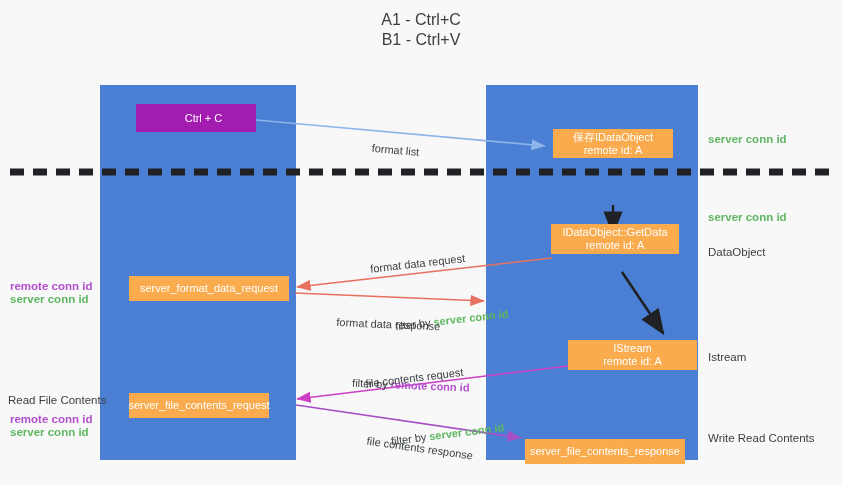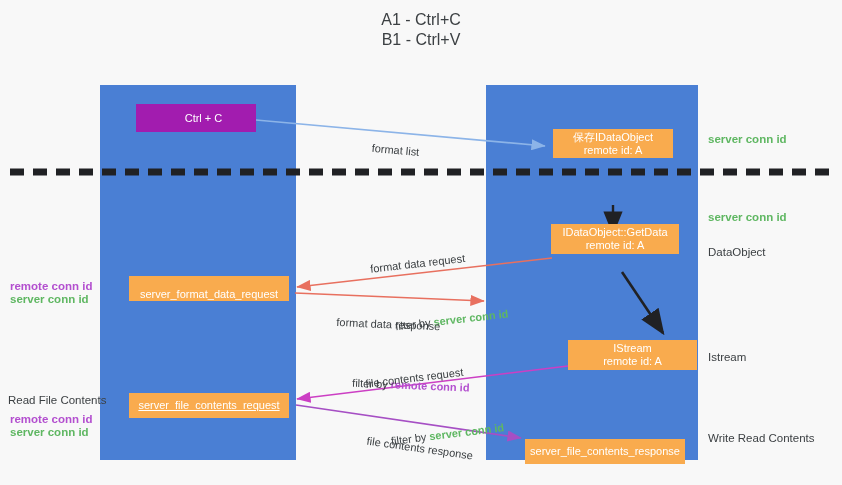--- a/index.html
+++ b/index.html
@@ -159,31 +159,31 @@
     <div>保存IDataObject</div>
     <div>remote id: A</div>
   </div>
 
 
   <div class="abs box orange" style="left:551px; top:224px; width:128px; height:30px;">
     <div>IDataObject::GetData</div>
     <div>remote id: A</div>
   </div>
 
-  <div class="abs box orange" style="left:129px; top:276px; width:160px; height:25px;justify-content:flex-end;">
+  <div class="abs box orange" style="left:129px; top:276px; width:160px; height:25px;">
     <div>server_format_data_request</div>
   </div>
 
 
   <div class="abs box orange" style="left:568px; top:340px; width:129px; height:30px;">
     <div>IStream</div>
     <div>remote id: A</div>
   </div>
 
-  <div class="abs box orange" style="left:129px; top:393px; width:160px; height:25px;text-decoration:underline;">
+  <div class="abs box orange" style="left:129px; top:393px; width:140px; height:25px;">
     <div>server_file_contents_request</div>
   </div>
 
   <div class="abs box orange" style="left:525px; top:425px; width:160px; height:25px;margin-top:14px;">
     <div>server_file_contents_response</div>
   </div>
 
   <div class="abs side-label c-green" style="left:708px; top:132px;">server conn id</div>
 
   <div class="abs side-label c-green" style="left:708px; top:210px;">server conn id</div>

